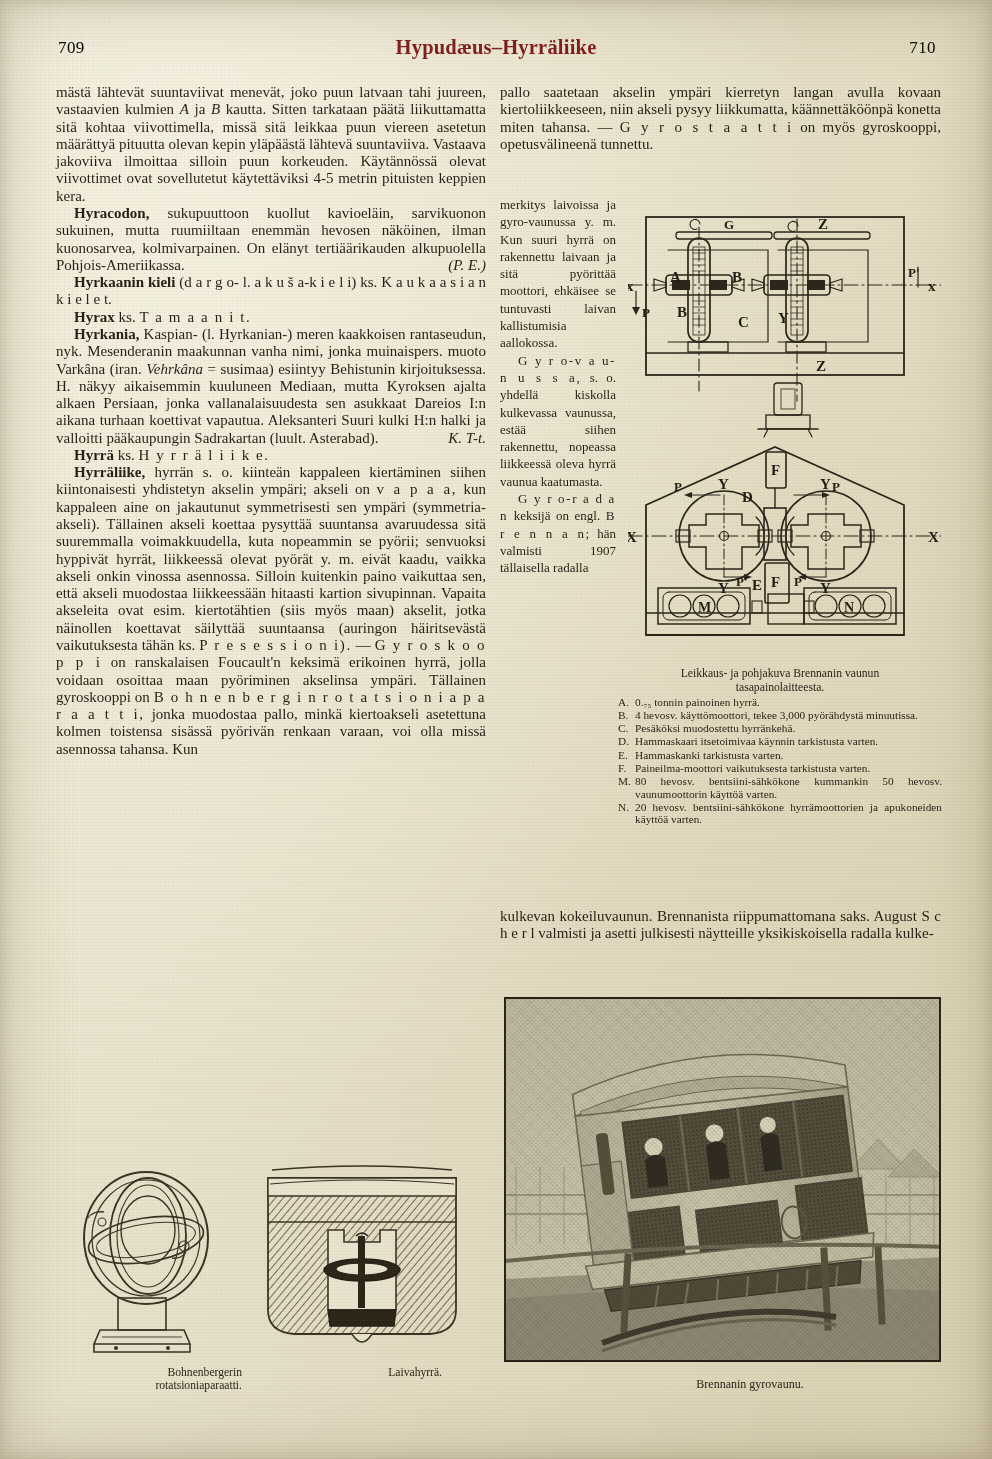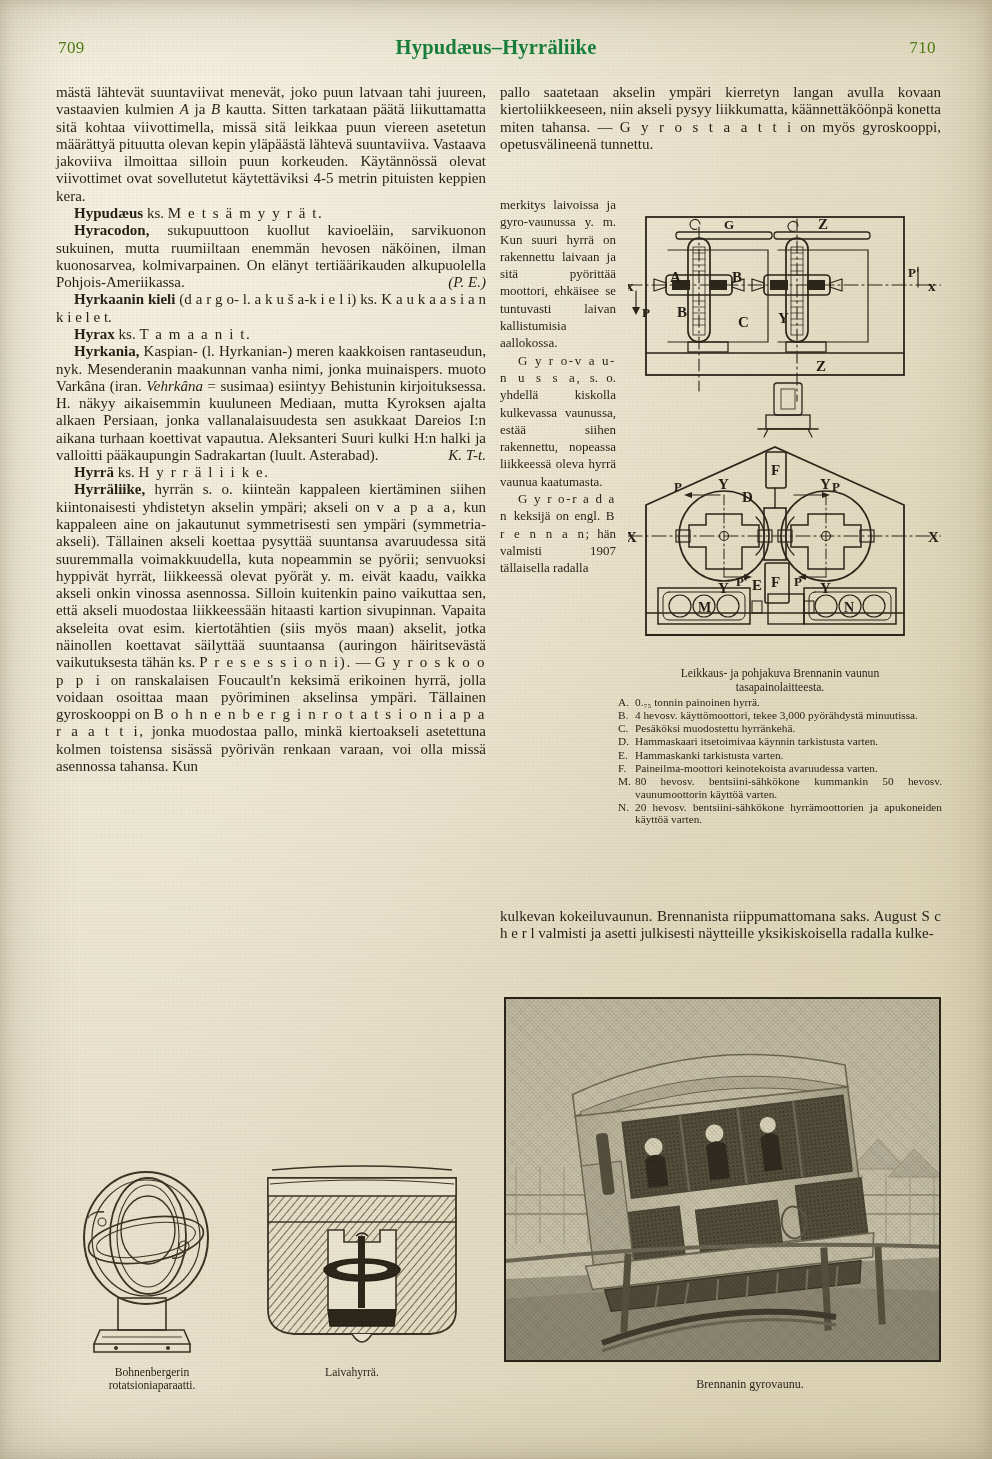--- a/index.html
+++ b/index.html
@@ -24,26 +24,26 @@
       repeating-linear-gradient(0deg, rgba(120,105,70,.30) 0 1px, rgba(255,255,255,0) 1px 3px),
       repeating-linear-gradient(90deg, rgba(120,105,70,.18) 0 1px, rgba(255,255,255,0) 1px 4px);
   }
   .vig{
     position:absolute;inset:0;pointer-events:none;
     box-shadow:inset 0 0 70px rgba(110,95,60,.30), inset 0 0 16px rgba(90,78,48,.22);
   }
 
   
   .hdr{position:absolute;left:56px;top:38px;width:880px;height:28px;}
-  .folio{position:absolute;top:0;font-size:17px;letter-spacing:.4px;color:#4d7c0f;}
+  .folio{position:absolute;top:0;font-size:17px;letter-spacing:.4px;color:#000000;}
   .folio.l{left:2px;}
   .folio.r{right:0px;}
   .hdr-title{
     position:absolute;left:0;right:0;top:-2px;text-align:center;
-    font-weight:bold;font-size:20.5px;letter-spacing:.2px;color:#15803d;
+    font-weight:bold;font-size:20.5px;letter-spacing:.2px;color:#7f1d1d;
   }
 
   
   .col{position:absolute;font-size:15px;line-height:17.28px;text-align:justify;
        -webkit-hyphens:none;hyphens:none;color:#241e15;}
   .col p{margin:0;}
   .indent{text-indent:18px;}
   .b{font-weight:bold;}
   .i{font-style:italic;}
   .sp2{letter-spacing:1.6px;margin-top:12px;}
@@ -67,21 +67,21 @@
   #legend .lg-title{text-align:center;font-size:11.7px;line-height:12.9px;margin-bottom:1px;}
   #legend .row{display:flex;margin-top:.6px;}
   #legend .key{width:17px;flex:0 0 17px;}
   #legend .txt{flex:1;text-align:justify;}
 
   
   #right-bottom{left:500px;top:908px;width:441px;}
 
   
   .cut-left{position:absolute;left:56px;top:1160px;width:430px;height:205px;}
-  .cap{position:absolute;text-align:center;font-size:11.6px;line-height:13.2px;color:#2a2419;}
+  .cap{position:absolute;text-align:right;font-size:11.6px;line-height:13.2px;color:#2a2419;}
   #cap-bohnen{left:62px;top:1366px;width:180px;}
   #cap-laiva{left:262px;top:1366px;width:180px;}
 
   .photo-wrap{position:absolute;left:504px;top:997px;width:437px;height:365px;
               border:2px solid #272117;box-sizing:border-box;overflow:hidden;background:#b9b49c;}
   #cap-brennan{left:600px;top:1378px;width:300px;text-align:center;font-size:12px;}
 
   .ph-noise{position:absolute;inset:0;opacity:.33;
     background-image:
       repeating-linear-gradient(45deg, rgba(0,0,0,.22) 0 1px, rgba(255,255,255,0) 1px 3px),
@@ -104,25 +104,20 @@
 
   <p>
     <span>mästä lähtevät suuntaviivat menevät, joko puun latvaan tahi juureen, vastaavien kulmien</span>
     <span class="i">A</span>
     <span>ja</span>
     <span class="i">B</span>
     <span>kautta. Sitten tarkataan päätä liikuttamatta sitä kohtaa viivottimella, missä sitä leikkaa puun viereen asetetun määrättyä pituutta olevan kepin yläpäästä lähtevä suuntaviiva. Vastaava jakoviiva ilmoittaa silloin puun korkeuden. Käytännössä olevat viivottimet ovat sovellutetut käytettäviksi 4-5 metrin pituisten keppien kera.</span>
   </p>
 
 
-  <p class="indent">
-    <span class="b">Hypudæus</span>
-    <span>ks.</span>
-    <span class="sp2">M e t s ä m y y r ä t.</span>
-  </p>
 
   <p class="indent">
     <span class="b">Hyracodon,</span>
     <span>sukupuuttoon kuollut kavioeläin, sarvikuonon sukuinen, mutta ruumiiltaan enemmän hevosen näköinen, ilman kuonosarvea, kolmivarpainen. On elänyt tertiäärikauden alkupuolella Pohjois-Ameriikassa.</span>
     <span class="i" style="float:right">(P. E.)</span>
   </p>
 
   <p class="indent">
     <span class="b">Hyrkaanin kieli</span>
     <span>(d a r g o-  l.  a k u š a-k i e l i)</span>
@@ -384,21 +379,21 @@
   <div class="row">
     <div class="key">D.</div>
     <div class="txt">Hammaskaari itsetoimivaa käynnin tarkistusta varten.</div>
   </div>
   <div class="row">
     <div class="key">E.</div>
     <div class="txt">Hammaskanki tarkistusta varten.</div>
   </div>
   <div class="row">
     <div class="key">F.</div>
-    <div class="txt">Paineilma-moottori keinotekoista avaruudessa varten.</div>
+    <div class="txt">Paineilma-moottori vaikutuksesta tarkistusta varten.</div>
   </div>
   <div class="row">
     <div class="key">M.</div>
     <div class="txt">80 hevosv. bentsiini-sähkökone kummankin 50 hevosv. vaunumoottorin käyttöä varten.</div>
   </div>
   <div class="row">
     <div class="key">N.</div>
     <div class="txt">20 hevosv. bentsiini-sähkökone hyrrämoottorien ja apukoneiden käyttöä varten.</div>
   </div>
 </div>

